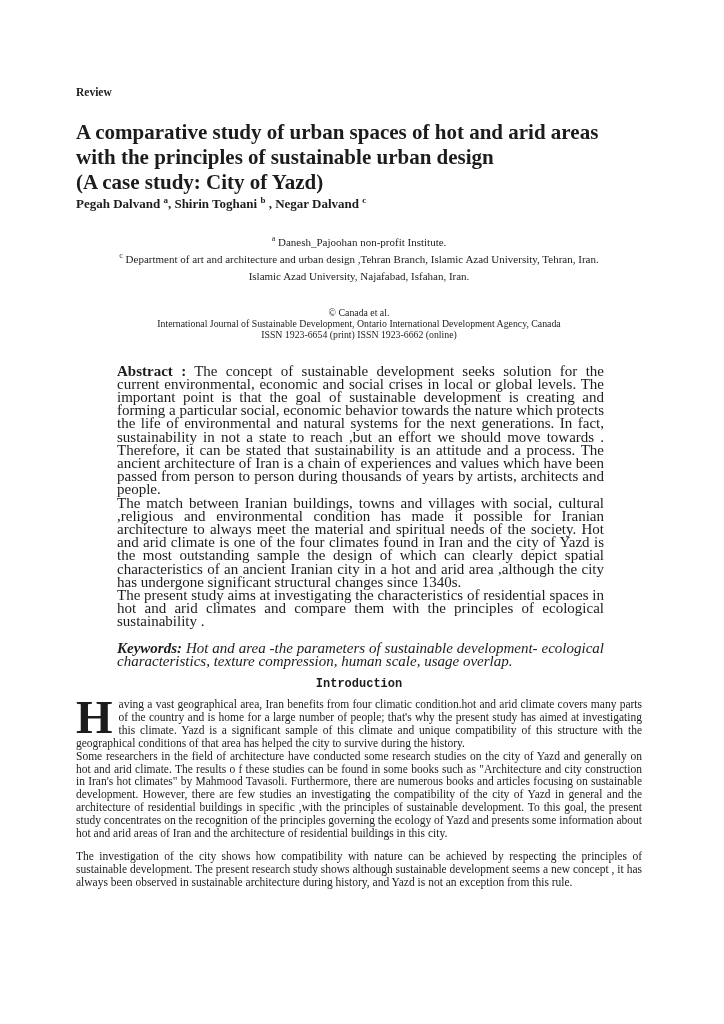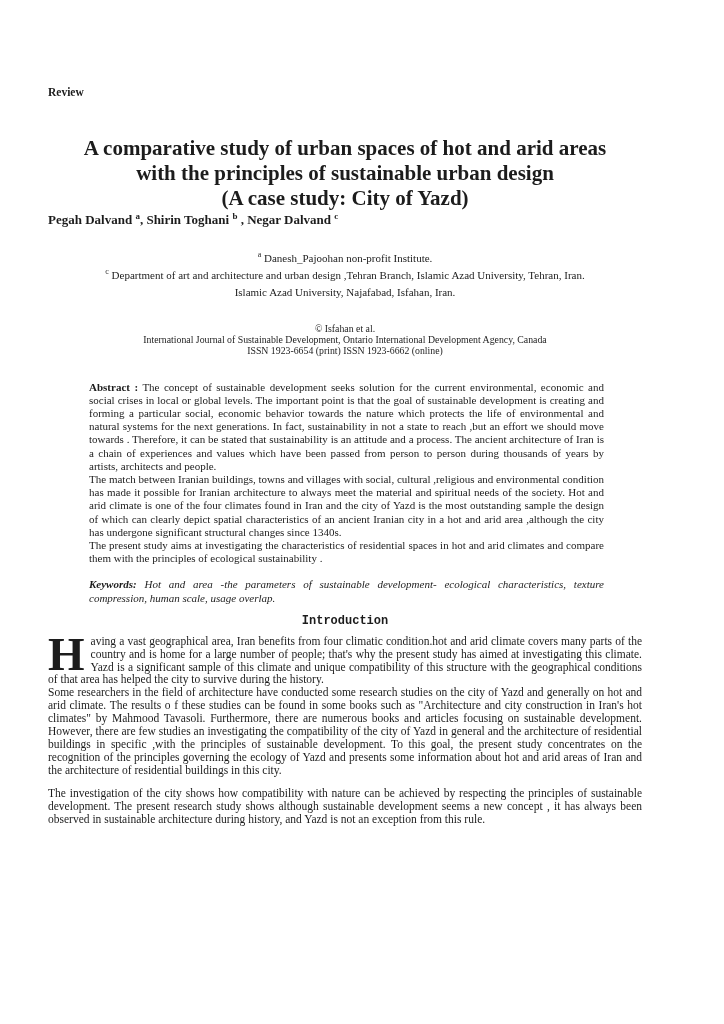--- a/index.html
+++ b/index.html
@@ -6,30 +6,29 @@
   body {
     width: 724px; height: 1024px;
     background: #e9e9e9;
     font-family: "Liberation Serif", "DejaVu Serif", serif;
   }
   .page {
     width: 724px; height: 1024px;
     background: #ffffff;
     color: #1c1c1c;
     box-sizing: border-box;
-    padding: 86px 82px 0 48px;
+    padding: 86px 82px 0 76px;
     overflow: hidden;
   }
   .review-label {
     font-weight: bold;
     font-size: 11.5px;
   }
   .paper-title {
-    margin-top: 38px;
-    text-align: center;
+    margin-top: 22px;
     font-weight: bold;
     font-size: 21px;
     line-height: 25px;
   }
   .authors-line {
     text-align: left;
     font-weight: bold;
     font-size: 13px;
   }
   .authors-line sup { font-size: 9px; font-weight: bold; }
@@ -42,21 +41,21 @@
   .affiliations sup { font-size: 8px; }
   .publisher-block {
     margin-top: 23px;
     text-align: center;
     font-size: 9.8px;
     line-height: 11px;
   }
   .abstract-block {
     margin: 25px 38px 4px 41px;
     text-align: justify;
-    font-size: 11px;
+    font-size: 15px;
     line-height: 13.2px;
   }
   .abstract-block p { margin: 0; }
   .keywords-para { margin-top: 13px !important; font-style: italic; }
   .bold { font-weight: bold; }
   .section-heading {
     margin-top: 9px;
     text-align: center;
     font-weight: bold;
     font-size: 12px;
@@ -93,21 +92,21 @@
 
   <div class="authors-line"><span>Pegah Dalvand </span><sup>a</sup><span>, </span><span>Shirin Toghani </span><sup>b</sup><span> , </span><span>Negar Dalvand </span><sup>c</sup></div>
 
   <div class="affiliations">
     <div><sup>a</sup><span> Danesh_Pajoohan non-profit Institute.</span></div>
     <div><sup>c</sup><span> Department of art and architecture and urban design ,Tehran Branch, Islamic Azad University, Tehran, Iran.</span></div>
     <div><sup></sup><span>Islamic Azad University, Najafabad, Isfahan, Iran.</span></div>
   </div>
 
   <div class="publisher-block">
-    <div>© Isfahan et al.</div>
+    <div>© Canada et al.</div>
     <div>International Journal of Sustainable Development, Ontario International Development Agency, Canada</div>
     <div>ISSN 1923-6654 (print) ISSN 1923-6662 (online)</div>
   </div>
 
   <div class="abstract-block">
     <p><span class="bold">Abstract :</span><span> The concept of sustainable development seeks solution for the current environmental, economic and social crises in local or global levels. The important point is that the goal of sustainable development is creating and forming a particular social, economic behavior towards the nature which protects the life of environmental and natural systems for the next generations. In fact, sustainability in not a state to reach ,but an effort we should move towards . Therefore, it can be stated that sustainability is an attitude and a process. The ancient architecture of Iran is a chain of experiences and values which have been passed from person to person during thousands of years by artists, architects and people.</span></p>
     <p>The match between Iranian buildings, towns and villages with social, cultural ,religious and environmental condition has made it possible for Iranian architecture to always meet the material and spiritual needs of the society. Hot and arid climate is one of the four climates found in Iran and the city of Yazd is the most outstanding sample the design of which can clearly depict spatial characteristics of an ancient Iranian city in a hot and arid area ,although the city has undergone significant structural changes since 1340s.</p>
     <p>The present study aims at investigating the characteristics of residential spaces in hot and arid climates and compare them with the principles of ecological sustainability .</p>
     <p class="keywords-para"><span class="bold">Keywords:</span><span> Hot and area -the parameters of sustainable development- ecological characteristics, texture compression, human scale, usage overlap.</span></p>
   </div>

